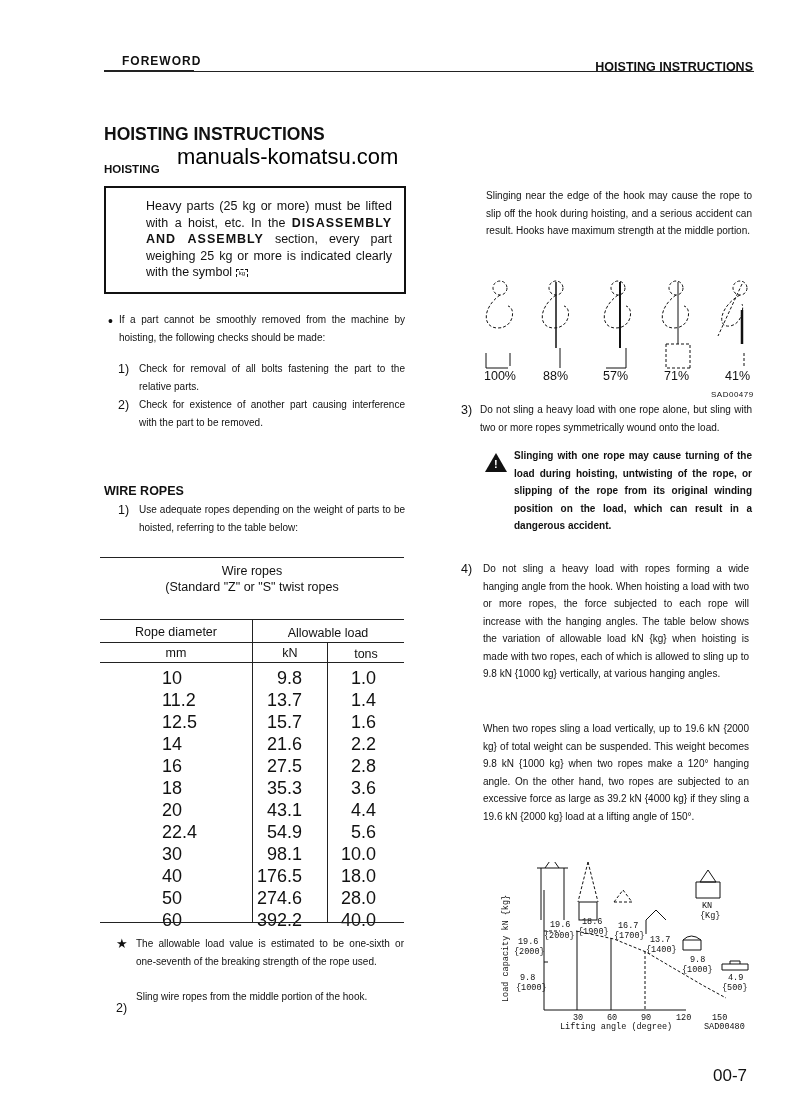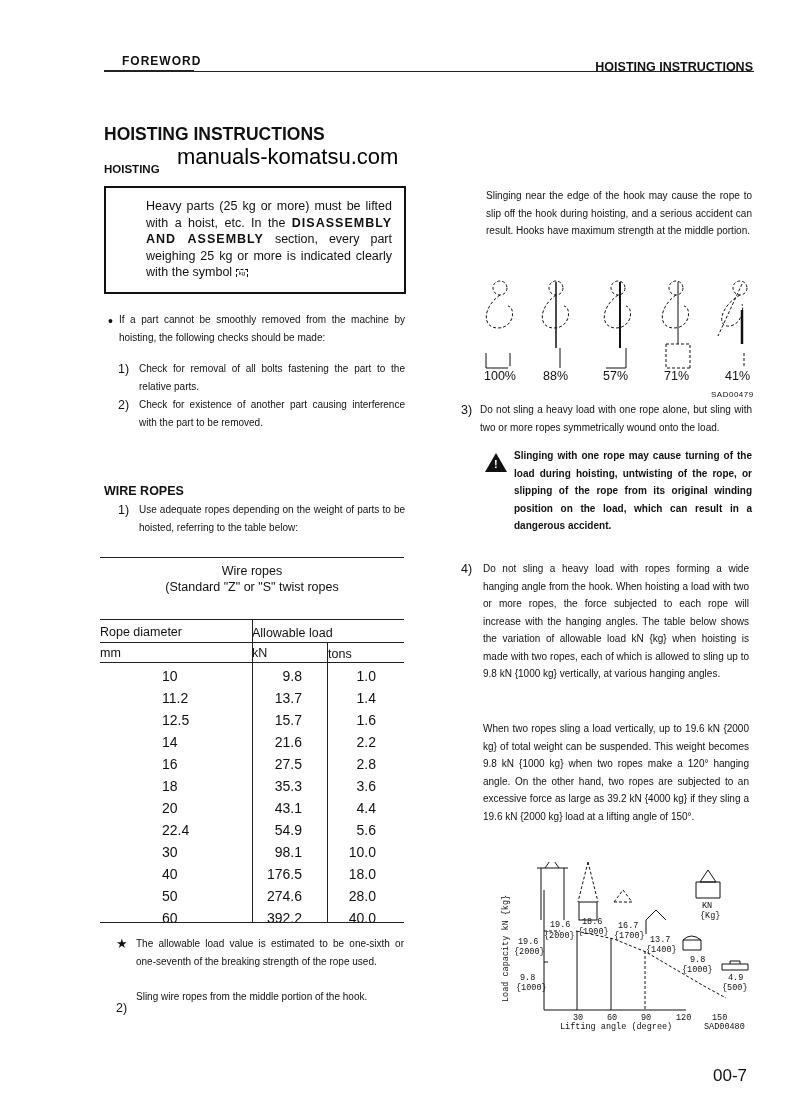--- a/index.html
+++ b/index.html
@@ -21,22 +21,22 @@
 
   .txt { position: absolute; font-size: 10px; line-height: 17.5px; text-align: justify; }
   .bullet { position: absolute; left: 108px; top: 313px; font-size: 14px; }
   .num { position: absolute; font-size: 12.5px; }
 
   .section-head { position: absolute; left: 104px; top: 484px; font-weight: bold; font-size: 12.5px; }
 
   .rope-table-title { position: absolute; left: 100px; top: 563px; width: 304px; text-align: center; font-size: 12.5px; line-height: 16px; }
   .rule { position: absolute; height: 1px; background: #222; }
   .vline { position: absolute; width: 1px; background: #222; }
-  .th { position: absolute; font-size: 12.5px; text-align: left; }
-  .row { position: absolute; left: 100px; width: 304px; height: 22px; font-size: 14px; }
+  .th { position: absolute; font-size: 12.5px; text-align: center; }
+  .row { position: absolute; left: 100px; width: 304px; height: 22px; font-size: 18px; }
   .row span { position: absolute; top: 0; }
   .c-mm { left: 62px; }
   .c-kn { right: 102px; }
   .c-t { right: 28px; }
 
   .hooks { position: absolute; left: 478px; top: 278px; width: 280px; height: 92px; }
   .pcts { position: absolute; top: 369px; font-size: 12.5px; }
   .code { position: absolute; font-size: 8px; letter-spacing: 0.5px; }
 
   .warn-icon { position: absolute; left: 485px; top: 453px; width: 0; height: 0; border-left: 11px solid transparent; border-right: 11px solid transparent; border-bottom: 19px solid #111; }

